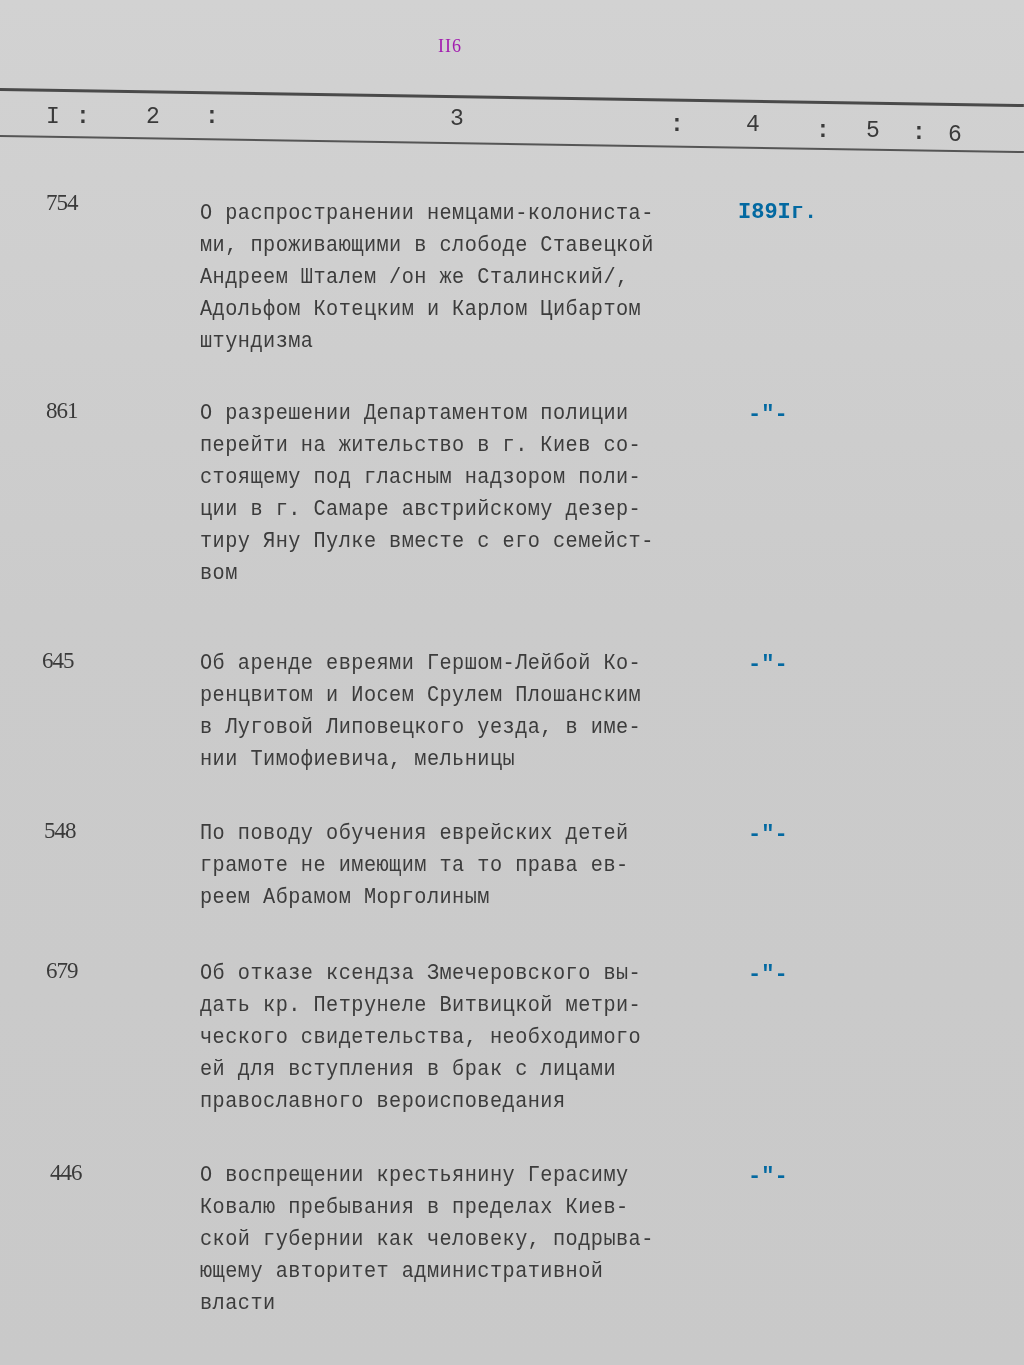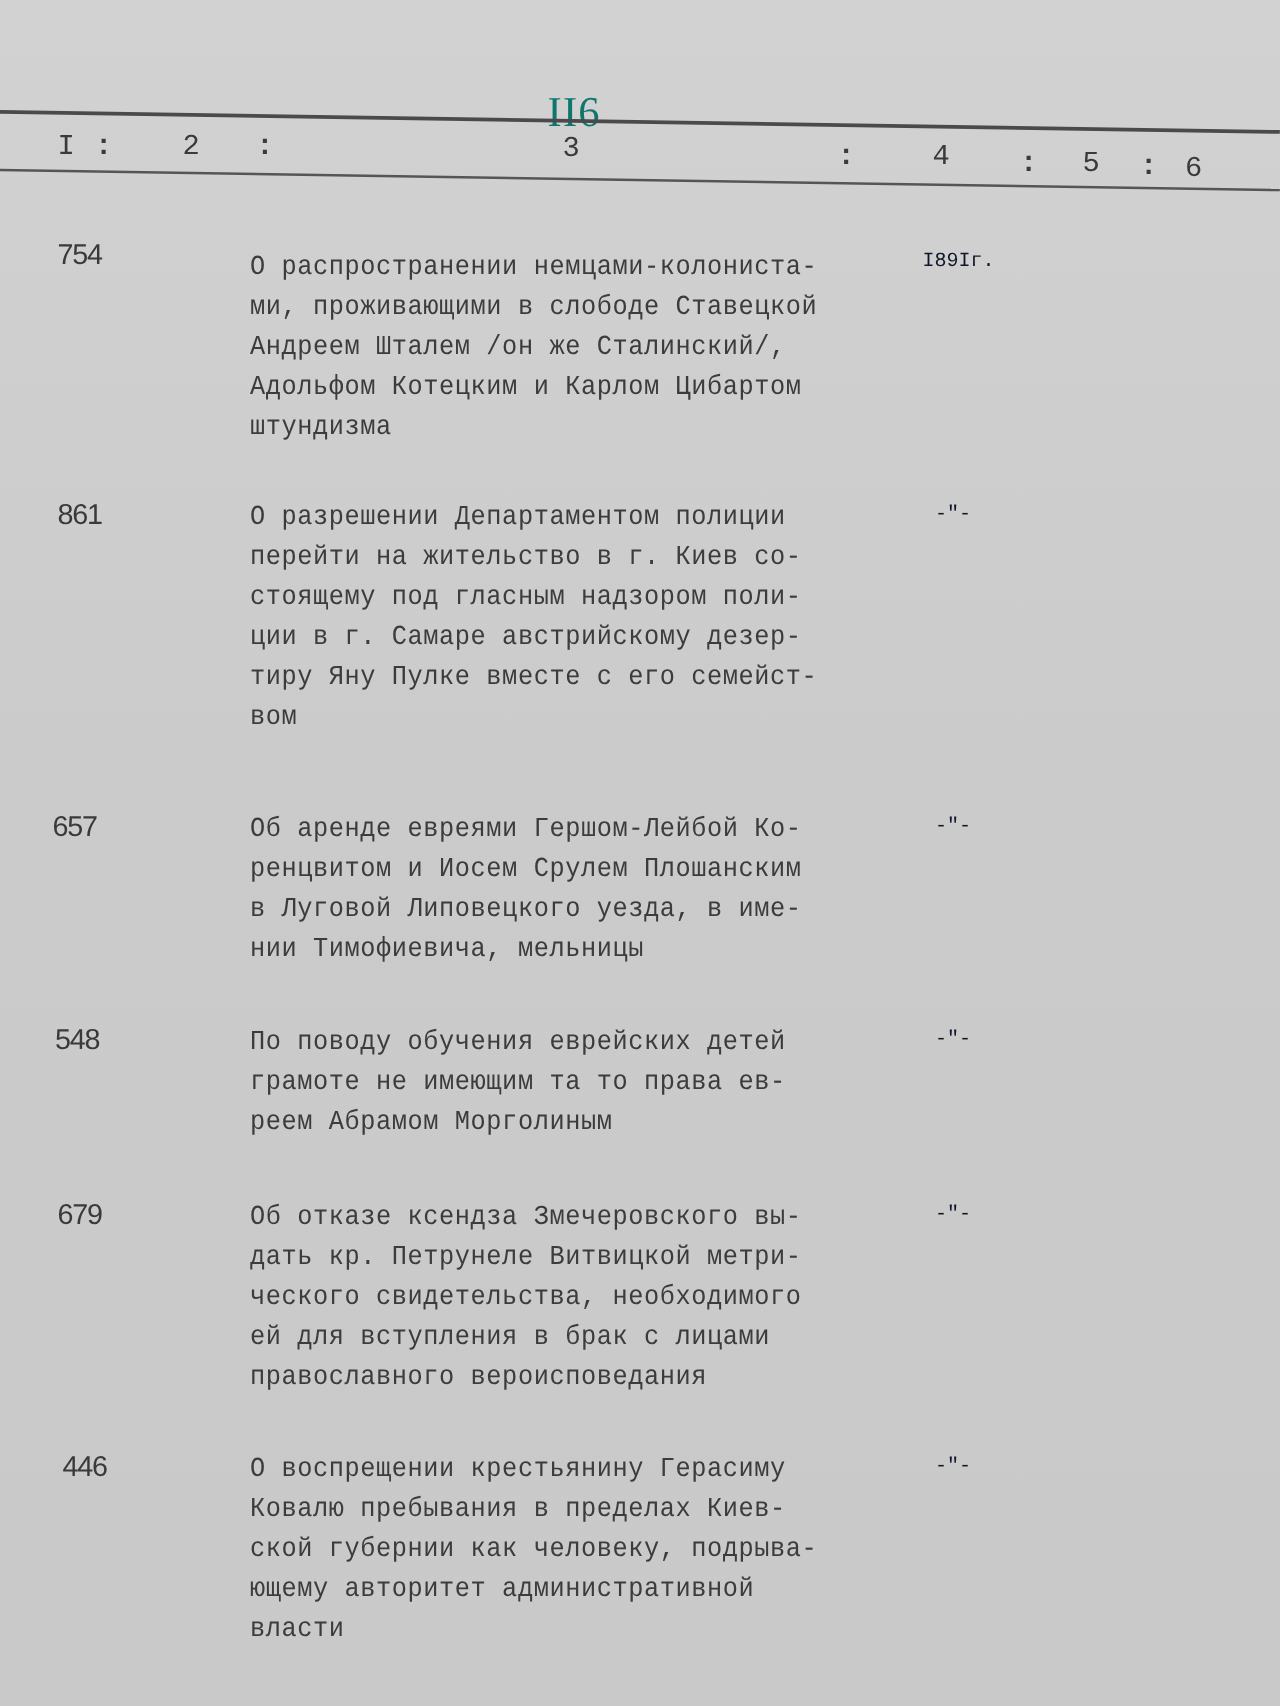--- a/index.html
+++ b/index.html
@@ -14,24 +14,23 @@
       background-image: linear-gradient(180deg, #d2d2d2 0%, #cbcbcb 45%, #c9c9c9 100%);
       font-family: "Liberation Mono", "DejaVu Sans Mono", monospace;
       color: #3a3a3a;
       position: relative;
     }
     .page-number {
       position: absolute;
       top: 36px;
       left: 438px;
       font-family: "Liberation Serif", "DejaVu Serif", serif;
-      font-size: 34px;
+      font-size: 18px;
       letter-spacing: 1px;
-      color: #0f766e;
-      margin-top: 36px;
+      color: #a21caf;
     }
     .rule {
       position: absolute;
       left: 0;
       width: 1024px;
       height: 0;
       border-top: 3px solid #4a4a4a;
       transform-origin: left center;
     }
     .rule.top { top: 88px; transform: rotate(0.9deg); }
@@ -44,21 +43,21 @@
     .sep { font-weight: bold; }
     .entry {
       position: absolute;
       left: 0;
       width: 1024px;
     }
     .entry-num {
       position: absolute;
       left: 46px;
       top: 0;
-      font-family: Liberation Sans, sans-serif;
+      font-family: Liberation Serif, serif;
       font-size: 23px;
       color: #3a3a3a;
       letter-spacing: -1px;
     }
     .entry-text {
       position: absolute;
       left: 200px;
       top: 0;
       width: 540px;
       font-size: 22px;
@@ -66,22 +65,23 @@
       color: #3c3c3c;
       transform: scaleX(0.92);
       transform-origin: left top;
       letter-spacing: 0.5px;
     }
     .entry-text .line { display: block; white-space: pre; }
     .entry-date {
       position: absolute;
       left: 738px;
       top: 4px;
-      font-size: 16px;
-      color: #0f172a;
+      font-size: 22px;
+      color: #0369a1;
+      font-weight: bold;
     }
     .entry-date.ditto { left: 748px; }
   </style>
 </head>
 <body>
 
 <div>
 
   <div class="page-number">II6</div>
 
@@ -121,21 +121,21 @@
       <span class="line">перейти на жительство в г. Киев со-</span>
       <span class="line">стоящему под гласным надзором поли-</span>
       <span class="line">ции в г. Самаре австрийскому дезер-</span>
       <span class="line">тиру Яну Пулке вместе с его семейст-</span>
       <span class="line">вом</span>
     </div>
     <span class="entry-date ditto">-"-</span>
   </div>
 
   <div class="entry" style="top:648px;">
-    <span class="entry-num" style="left:42px;">657</span>
+    <span class="entry-num" style="left:42px;">645</span>
     <div class="entry-text">
       <span class="line">Об аренде евреями Гершом-Лейбой Ко-</span>
       <span class="line">ренцвитом и Иосем Срулем Плошанским</span>
       <span class="line">в Луговой Липовецкого уезда, в име-</span>
       <span class="line">нии Тимофиевича, мельницы</span>
     </div>
     <span class="entry-date ditto">-"-</span>
   </div>
 
   <div class="entry" style="top:818px;">

